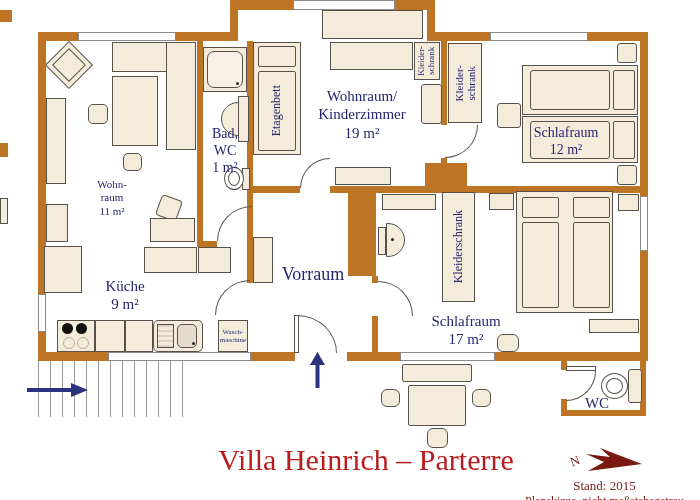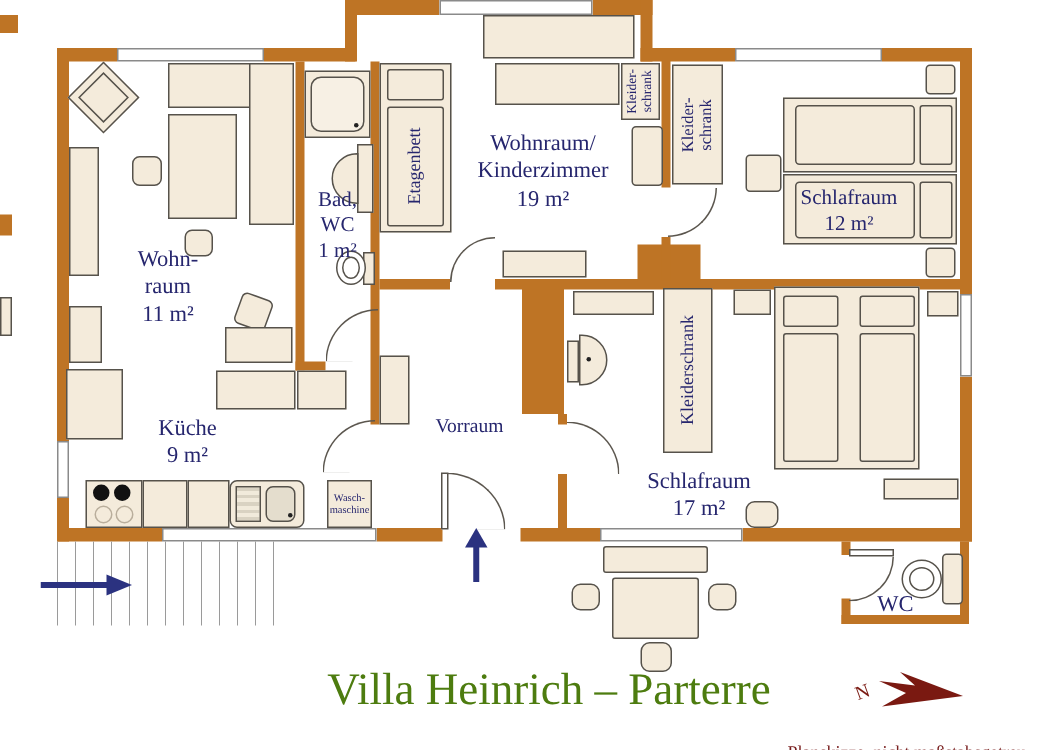--- a/index.html
+++ b/index.html
@@ -15,21 +15,21 @@
   .arc.ne{border-top:1px solid #5b564e;border-right:1px solid #5b564e;border-top-right-radius:100%;}
   .arc.se{border-bottom:1px solid #5b564e;border-right:1px solid #5b564e;border-bottom-right-radius:100%;}
   .lbl{position:absolute;color:#26266E;text-align:center;line-height:1.22;white-space:pre-line;}
   .vt{writing-mode:vertical-rl;transform:rotate(180deg);white-space:pre-line;color:#26266E;
       text-align:center;line-height:1.1;}
   .dot{position:absolute;width:3px;height:3px;border-radius:50%;background:#222;}
   .stairs{position:absolute;left:38px;top:361px;width:150px;height:56px;
     background:repeating-linear-gradient(90deg,#9a9a9a 0,#9a9a9a 1px,transparent 1px,transparent 12px);}
   .ellipse{border-radius:50%;}
   .title{position:absolute;left:366px;top:443px;transform:translateX(-50%);
-         font-size:30px;color:#4d7c0f;white-space:nowrap;}
+         font-size:30px;color:#b91c1c;white-space:nowrap;}
   .stand{position:absolute;left:532px;top:478px;width:145px;text-align:center;
          font-size:13px;color:#7A2020;}
   .foot2{position:absolute;left:512px;top:494px;width:185px;text-align:center;
          font-size:12px;color:#7A2020;}
 </style>
 </head>
 <body>
 
 <div class="stage">
 
@@ -193,39 +193,40 @@
   <div class="f" style="left:408px;top:385px;width:58px;height:41px;border-radius:2px"></div>
   <div class="f" style="left:381px;top:389px;width:19px;height:18px;border-radius:6px"></div>
   <div class="f" style="left:472px;top:389px;width:19px;height:18px;border-radius:6px"></div>
   <div class="f" style="left:427px;top:428px;width:21px;height:20px;border-radius:6px"></div>
 
   <div class="f" style="left:628px;top:369px;width:14px;height:34px;border-radius:3px"></div>
   <div class="f ellipse" style="left:601px;top:373px;width:27px;height:26px;background:#fff">
     <div class="f ellipse" style="left:4px;top:4px;width:17px;height:16px;background:#fff"></div>
   </div>
 
-  <div class="lbl" style="left:62px;top:164px;width:100px;font-size:15px">Wohn-
+  <div class="lbl" style="left:62px;top:178px;width:100px;font-size:11px">Wohn-
 raum
 11 m²</div>
   <div class="lbl" style="left:75px;top:277px;width:100px;font-size:15px">Küche
 9 m²</div>
   <div class="lbl" style="left:187px;top:125px;width:76px;font-size:14px">Bad,
 WC
 1 m²</div>
   <div class="lbl" style="left:292px;top:87px;width:140px;font-size:15px">Wohnraum/
 Kinderzimmer
 19 m²</div>
   <div class="lbl" style="left:506px;top:124px;width:120px;font-size:14px">Schlafraum
 12 m²</div>
   <div class="lbl" style="left:406px;top:312px;width:120px;font-size:15px">Schlafraum
 17 m²</div>
-  <div class="lbl" style="left:263px;top:276px;width:100px;font-size:13px">Vorraum</div>
+  <div class="lbl" style="left:263px;top:264px;width:100px;font-size:18px">Vorraum</div>
   <div class="lbl" style="left:567px;top:394px;width:60px;font-size:15px">WC</div>
 
   <div class="title">Villa Heinrich – Parterre</div>
+  <div class="stand">Stand: 2015</div>
   <div class="foot2">Planskizze, nicht maßstabsgetreu</div>
 
   <svg style="position:absolute;left:566px;top:444px" width="80" height="32" viewBox="0 0 80 32">
     <polygon points="76,20 34,4 44,13 20,10 38,18 22,27" fill="#7A1911"></polygon>
     <text x="4" y="21" font-size="13" fill="#7A1911" transform="rotate(-20 10 16)" font-family="Liberation Serif, DejaVu Serif, serif" id="compass-n">N</text>
   </svg>
 
 </div>
 
 </body></html>

